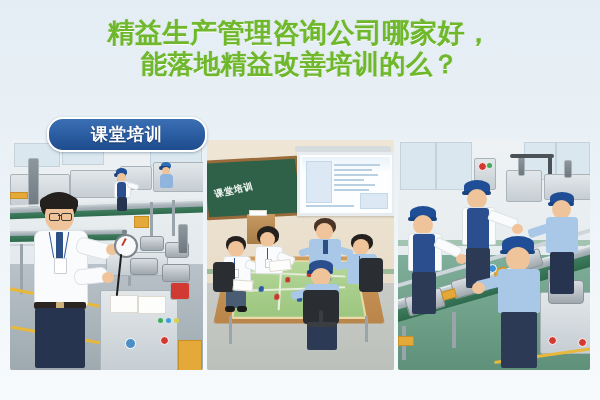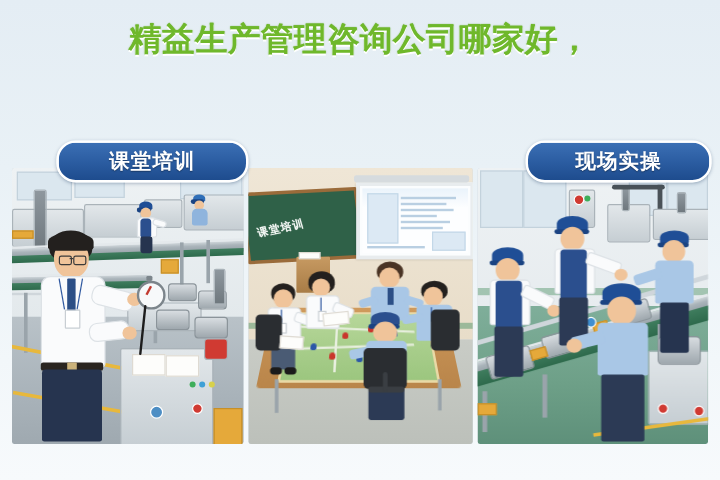--- a/index.html
+++ b/index.html
@@ -102,25 +102,25 @@
   .podium{position:absolute;background:linear-gradient(180deg,#c79a62 0%,#a87c46 100%);border-radius:1px;}
   .paper{position:absolute;background:#fdfdfb;border:1px solid #dedad2;}
 </style>
 </head>
 <body>
 
 <div class="stage">
 
   <div class="title-block">
     <span class="title-line l1">精益生产管理咨询公司哪家好，</span>
+    <span class="title-line l2">能落地精益改善培训的么？</span>
   </div>
 
   <div class="badges">
     <div class="badge b1">课堂培训</div>
-    <div class="badge b3">现场实操</div>
   </div>
 
   <div class="panels">
 
     <div class="panel p1">
       <div class="scene">
         <div class="wall" style="height:54%"></div>
         <div class="floor" style="height:46%"></div>
 
         <div class="win" style="left:4px;top:3px;width:44px;height:22px;"></div>

